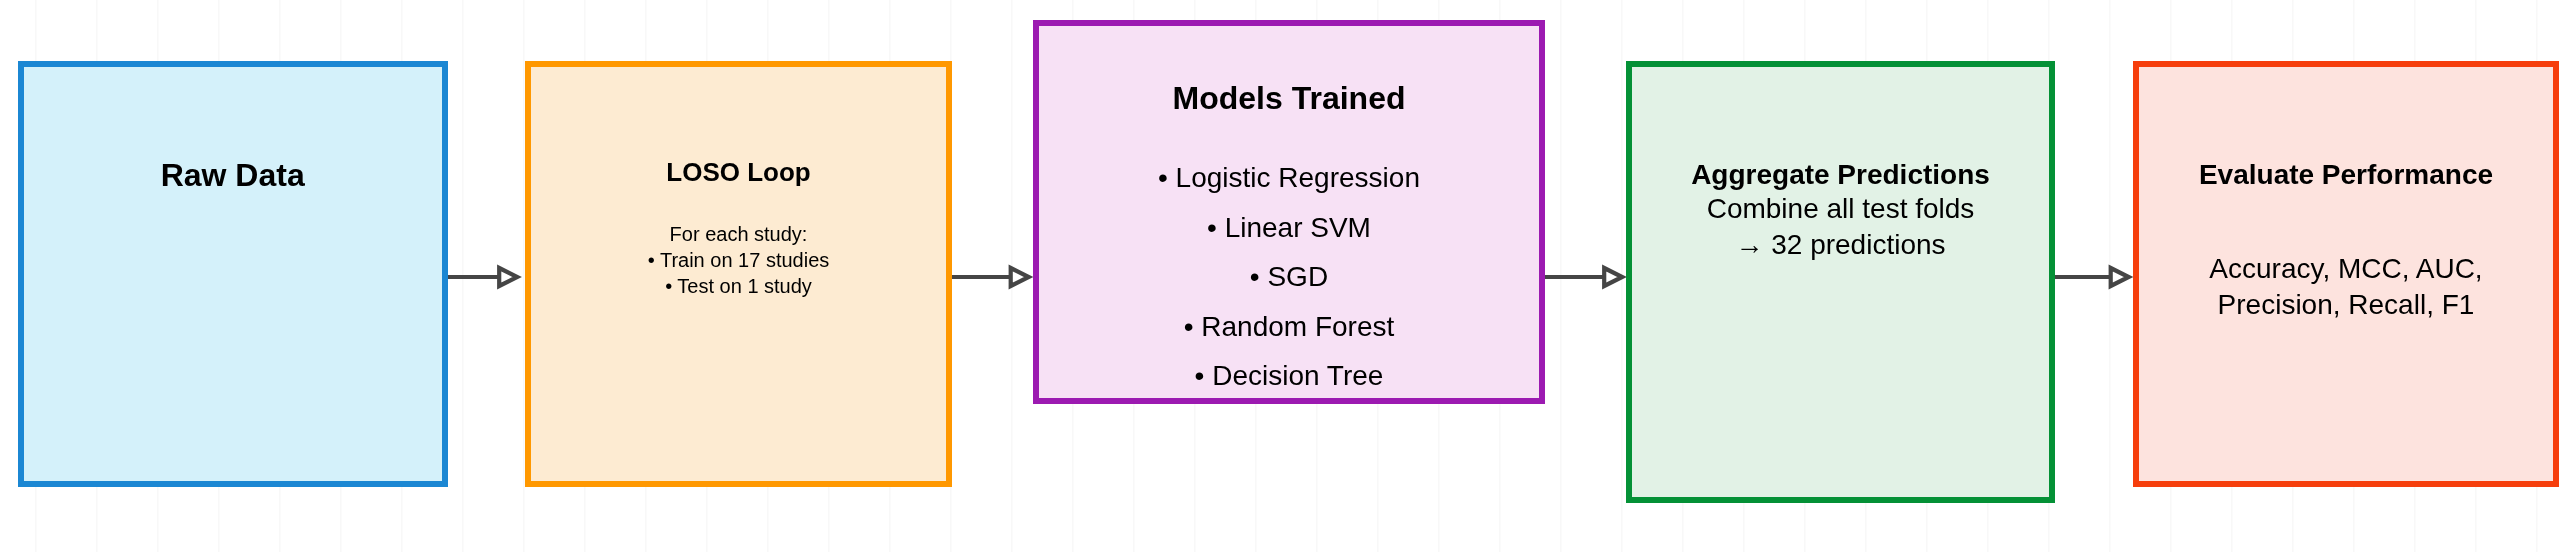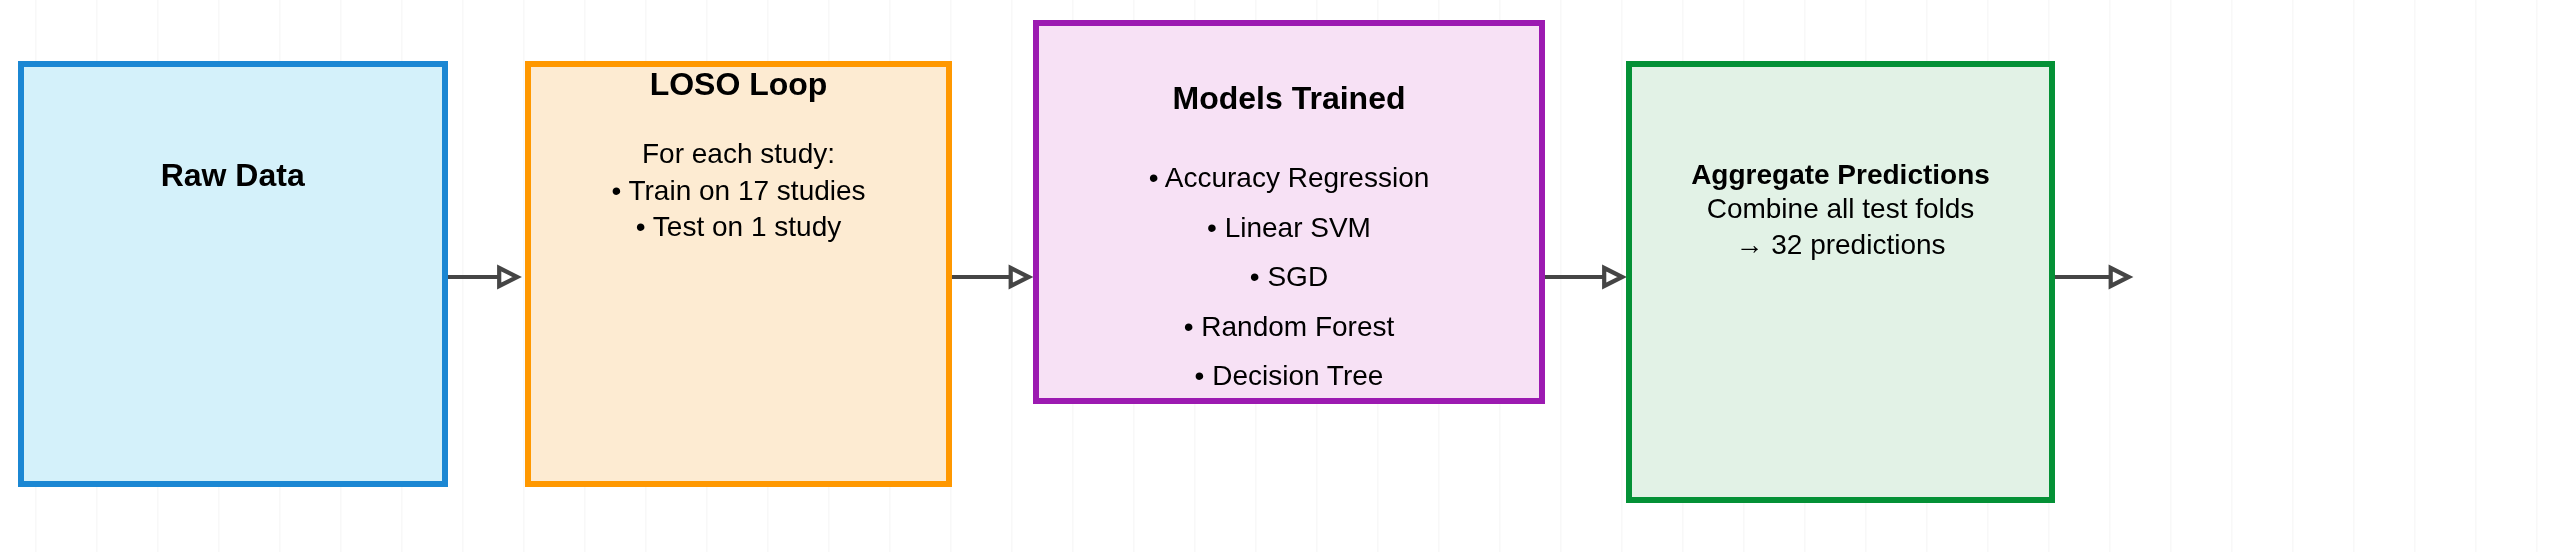--- a/index.html
+++ b/index.html
@@ -50,22 +50,22 @@
     gap: 6px;
   }
   #node-raw-data .title { font-size: 32px; margin-top: 91px; }
   #node-raw-data .body  { font-size: 28px; margin-top: 63px; }
 
   #node-loso-loop {
     left: 525px; top: 61px; width: 427px; height: 426px;
     border: 6.7px solid #ff9800;
     background: #fdebd2;
   }
-  #node-loso-loop .title { font-size: 32px; }
-  #node-loso-loop .body  { font-size: 28px; margin-top: 34px; }
+  #node-loso-loop .title { font-size: 26px; margin-top: 91px; }
+  #node-loso-loop .body  { font-size: 20px; margin-top: 34px; }
 
   #node-models-trained {
     left: 1033px; top: 20px; width: 512px; height: 384px;
     border: 6.7px solid #9c1ab1;
     background: #f7e1f5;
   }
   #node-models-trained .title { font-size: 32px; margin-top: 55px; }
   #node-models-trained .body  { font-size: 28px; margin-top: 37px; line-height: 1.77; }
 
   #node-aggregate-predictions {
@@ -132,28 +132,33 @@
 
   <div class="node" id="node-loso-loop">
     <div class="title">LOSO Loop</div>
     <div class="body">For each study:
 • Train on 17 studies
 • Test on 1 study</div>
   </div>
 
   <div class="node" id="node-models-trained">
     <div class="title">Models Trained</div>
-    <div class="body">• Accuracy Regression
+    <div class="body">• Logistic Regression
 • Linear SVM
 • SGD
 • Random Forest
 • Decision Tree</div>
   </div>
 
   <div class="node" id="node-aggregate-predictions">
     <div class="title">Aggregate Predictions</div>
     <div class="body">Combine all test folds
 → 32 predictions</div>
   </div>
 
+  <div class="node" id="node-evaluate-performance">
+    <div class="title">Evaluate Performance</div>
+    <div class="body">Accuracy, MCC, AUC,
+Precision, Recall, F1</div>
+  </div>
 
 </div>
 
 
 </body></html>

